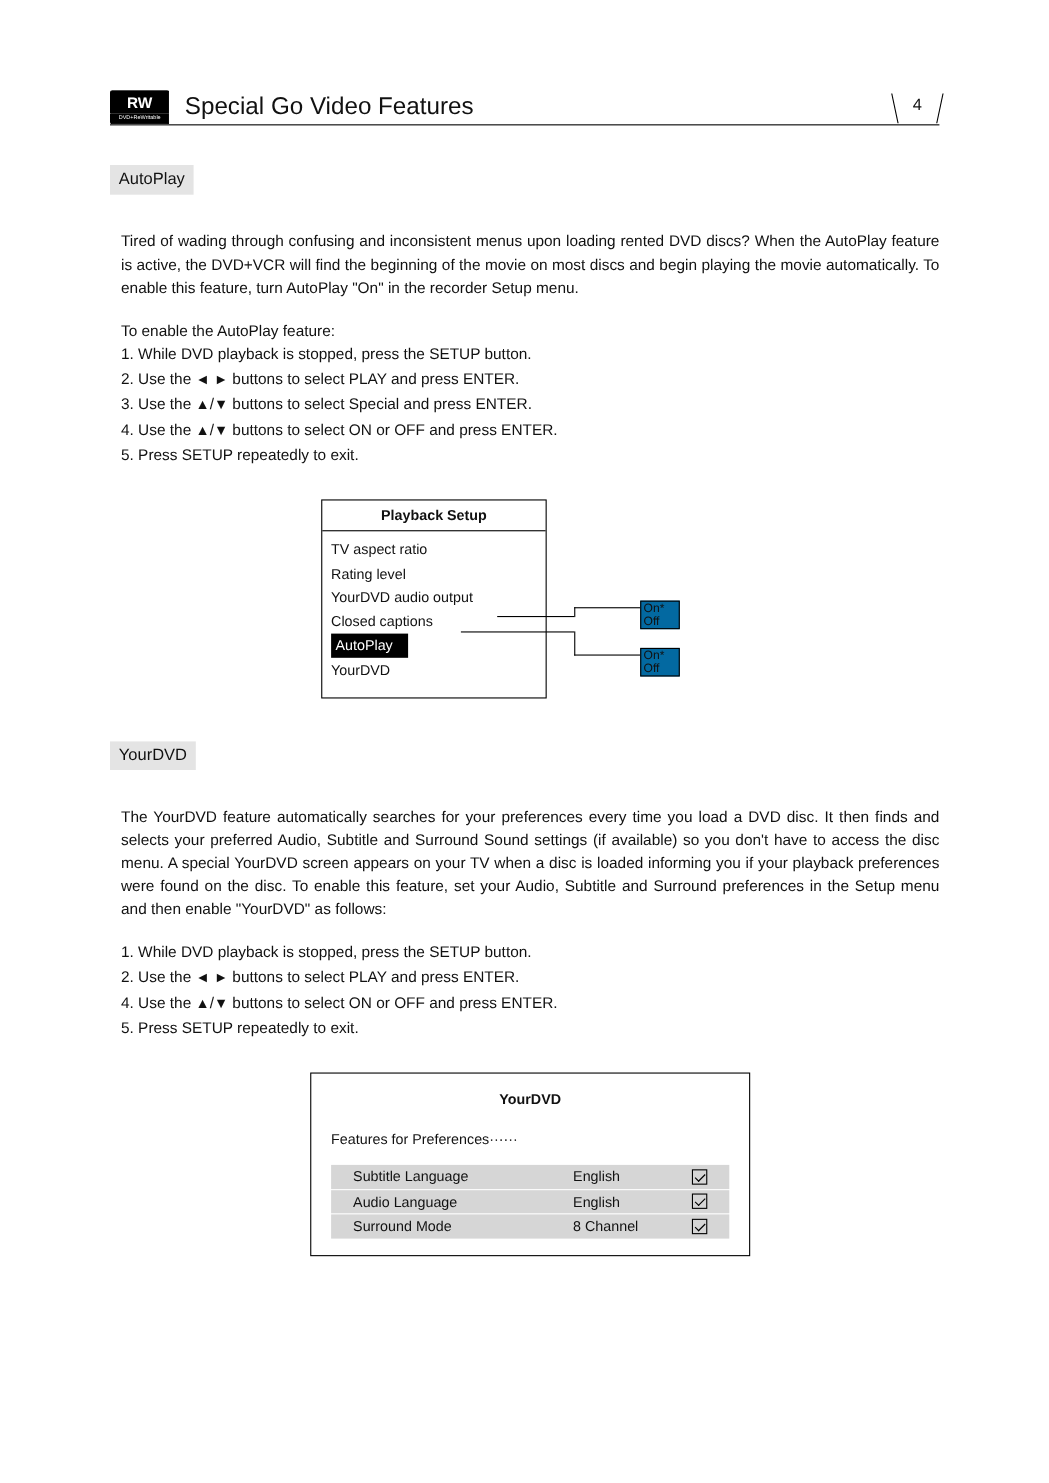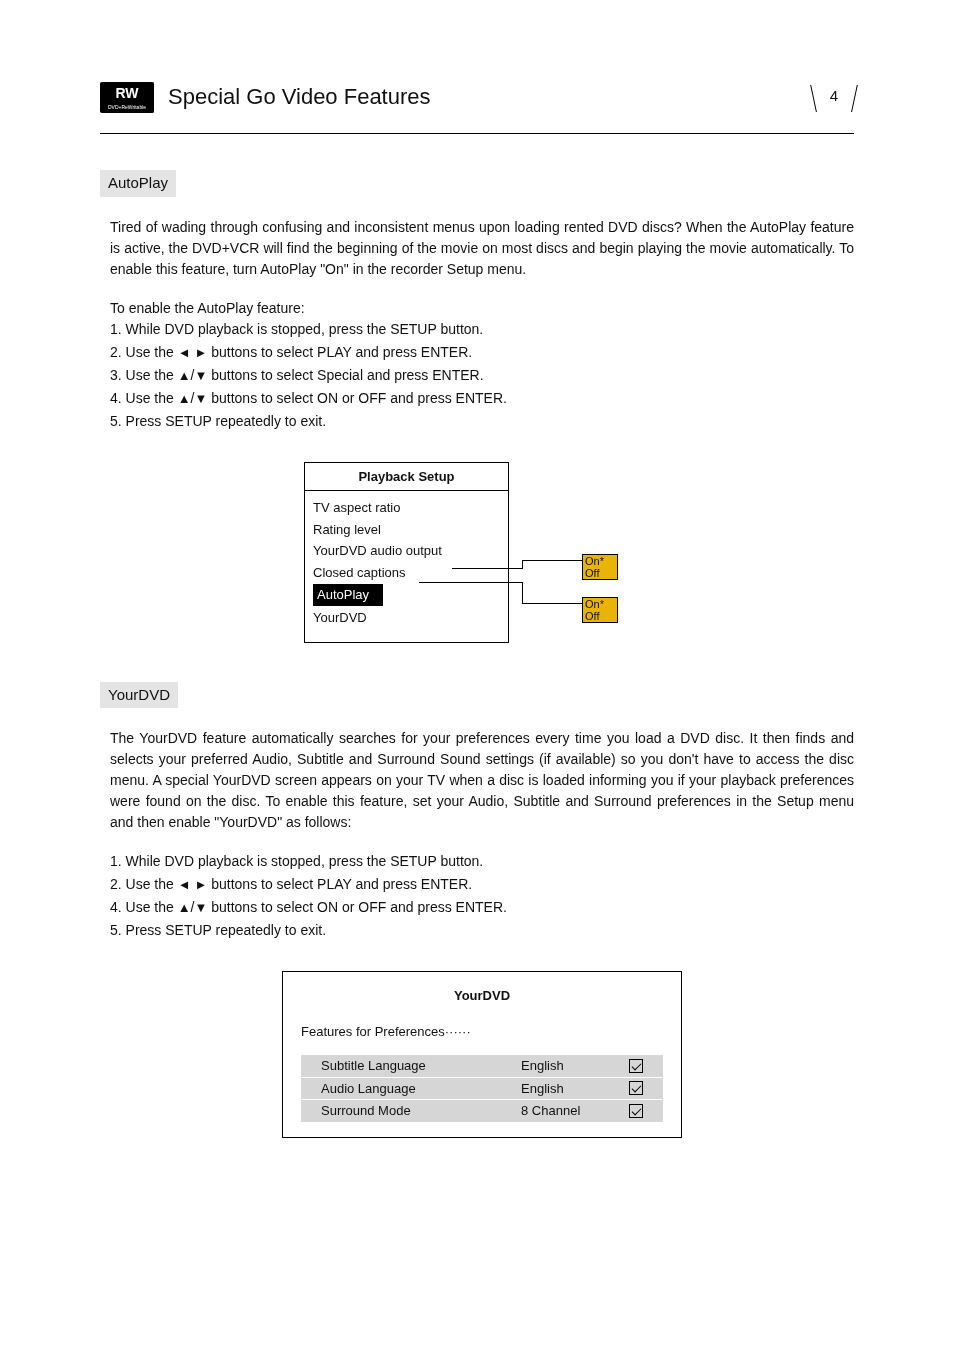--- a/index.html
+++ b/index.html
@@ -16,21 +16,21 @@
     min-height: 1348px;
     margin: 0 auto;
     padding: 80px 100px 60px 100px;
     box-sizing: border-box;
     position: relative;
   }
   .header-row {
     display: flex;
     align-items: center;
     border-bottom: 1px solid #000;
-    padding-bottom: 20px;
+    padding-bottom: 0;
     margin-bottom: 36px;
   }
   .rw-badge {
     width: 54px;
     height: 30px;
   }
   .rw-badge-top {
     background: #000;
     color: #fff;
     font-weight: bold;
@@ -82,21 +82,21 @@
     transform: skewX(-12deg);
   }
   .section-tag {
     display: inline-block;
     background: #e4e4e4;
     padding: 2px 8px;
     font-size: 15px;
     margin-bottom: 20px;
   }
   .body-block {
-    margin: 0 0 20px 10px;
+    margin: 12px 0 20px 10px;
   }
   .body-p {
     margin: 0 0 18px 0;
     text-align: justify;
   }
   .step-list {
     margin: 0 0 30px 0;
   }
   .step-list div {
     margin-bottom: 2px;
@@ -107,21 +107,21 @@
   }
   
   .diagram1 {
     position: relative;
     width: 380px;
     height: 170px;
     margin: 0 auto 50px auto;
   }
   .pb-box {
     position: absolute;
-    left: 12px;
+    left: 0;
     top: 0;
     width: 205px;
     border: 1px solid #000;
     padding: 6px 8px 14px 8px;
     font-size: 13px;
     box-sizing: border-box;
   }
   .pb-title {
     font-weight: bold;
     text-align: center;
@@ -138,21 +138,21 @@
     color: #fff;
     padding: 1px 14px 1px 4px;
   }
   .onoff-box {
     position: absolute;
     border: 1px solid #000;
     font-size: 11px;
     line-height: 12px;
     padding: 0 2px;
     min-width: 30px;
-    background: #eab308;
+    background: #0369a1;
   }
   .onoff1 { left: 290px; top: 92px; }
   .onoff2 { left: 290px; top: 135px; }
   .dline { position: absolute; background: #000; }
   
   .ap-h1 { top: 106px; left: 160px; width: 70px; height: 1px; }
   .ap-v1 { top: 98px; left: 230px; width: 1px; height: 9px; }
   .ap-h2 { top: 98px; left: 230px; width: 60px; height: 1px; }
   
   .yd-h1 { top: 120px; left: 127px; width: 103px; height: 1px; }

